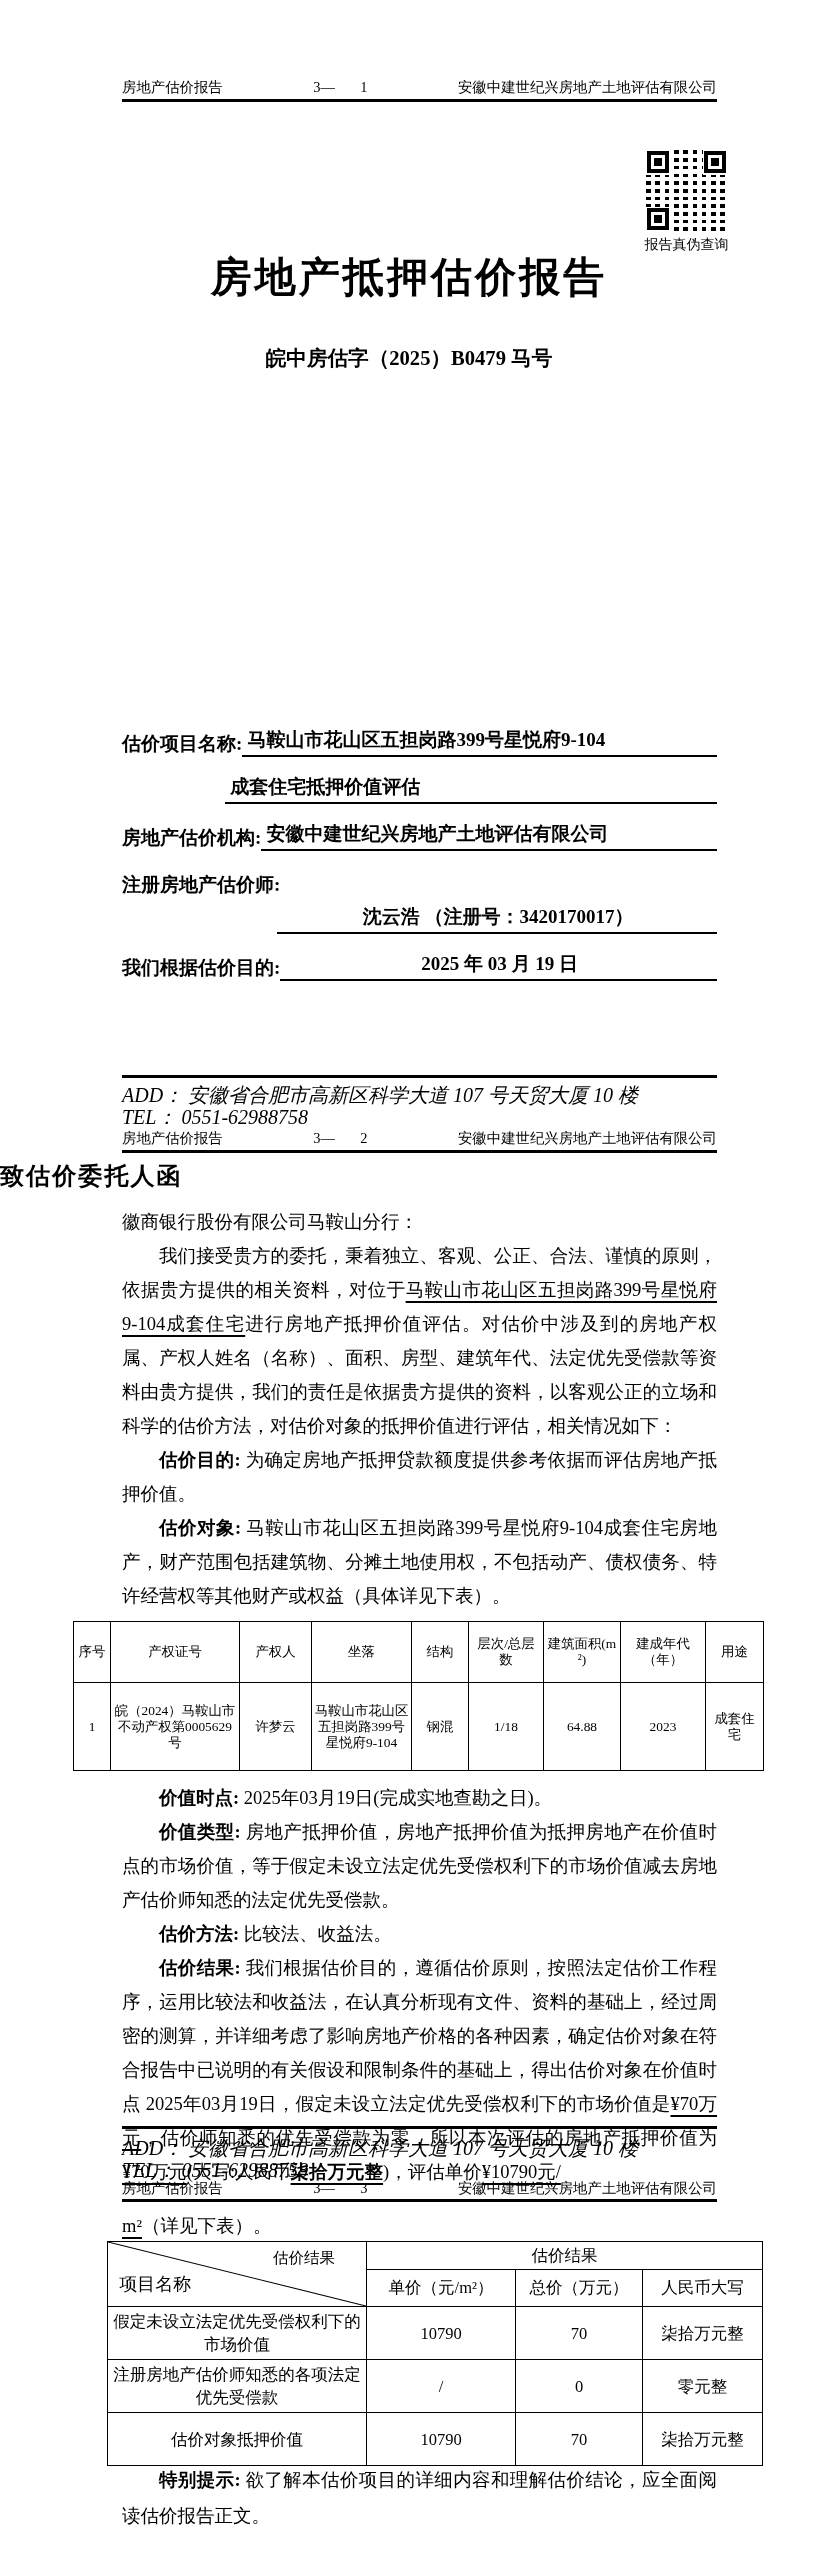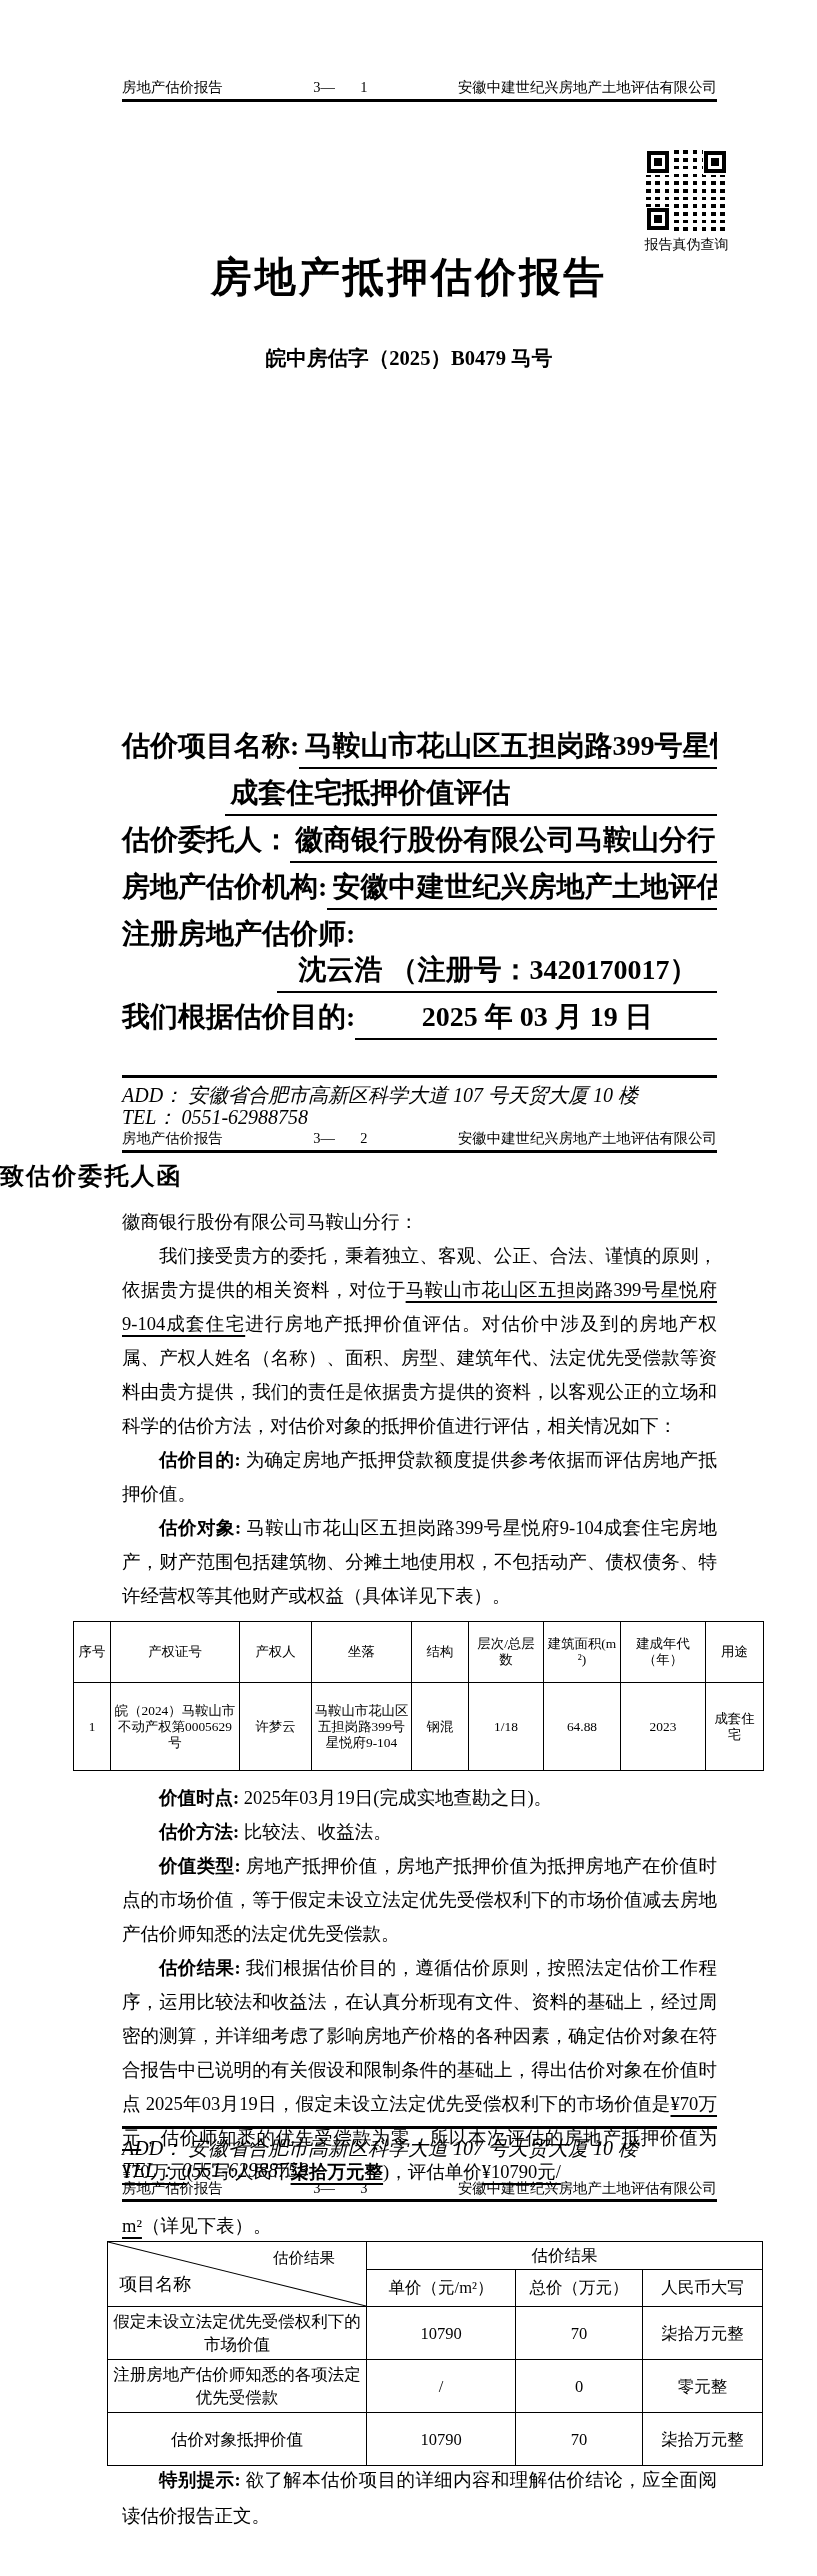--- a/index.html
+++ b/index.html
@@ -23,22 +23,22 @@
   .fo{width:21.6px;height:21.6px;border:4.1px solid #000;box-sizing:border-box;background:#fff;
       display:flex;align-items:center;justify-content:center;}
   .fi{width:7.7px;height:7.7px;background:#000;}
   .qrcap{position:absolute;left:638px;top:236px;width:97px;text-align:center;font-size:14px;}
   
   .title{position:absolute;left:0;top:250px;width:818px;text-align:center;
          font-size:41px;font-weight:bold;letter-spacing:3.1px;}
   .docno{position:absolute;left:0;top:344px;width:818px;text-align:center;
          font-size:20.6px;font-weight:bold;}
   .fields{position:absolute;left:122px;top:727px;width:595px;}
-  .frow{display:flex;align-items:flex-start;height:30px;margin-bottom:17px;
-        font-size:28px;font-weight:bold;white-space:nowrap;}
+  .frow{display:flex;align-items:flex-end;height:30px;margin-bottom:17px;
+        font-size:19px;font-weight:bold;white-space:nowrap;}
   .frow.m5{margin-bottom:6.2px;}
   .flabel{flex:0 0 auto;}
   .fspace2{flex:0 0 103px;}
   .fspace6{flex:0 0 155px;}
   .fvalue{flex:1 1 auto;border-bottom:2.1px solid #000;padding:0 3.1px 2.1px 5.2px;overflow:hidden;}
   .fvalue.c{text-align:center;}
   
   .pfoot{position:absolute;left:122px;font-size:20px;font-style:italic;}
   
   .letterhead{position:absolute;left:0;top:1160px;width:691px;text-align:left;
@@ -106,24 +106,20 @@
   <div class="docno">皖中房估字（2025）B0479 马号</div>
 
   <div class="fields">
     <div class="frow">
       <span class="flabel">估价项目名称:</span>
       <span class="fvalue">马鞍山市花山区五担岗路399号星悦府9-104</span>
     </div>
     <div class="frow">
       <span class="fspace2"></span>
       <span class="fvalue">成套住宅抵押价值评估</span>
-    </div>
-    <div class="frow">
-      <span class="flabel">估价委托人：</span>
-      <span class="fvalue c">徽商银行股份有限公司马鞍山分行</span>
     </div>
     <div class="frow">
       <span class="flabel">房地产估价机构:</span>
       <span class="fvalue">安徽中建世纪兴房地产土地评估有限公司</span>
     </div>
     <div class="frow m5">
       <span class="flabel">注册房地产估价师:</span>
     </div>
     <div class="frow">
       <span class="fspace6"></span>
@@ -188,22 +184,22 @@
           <td>钢混</td>
           <td>1/18</td>
           <td>64.88</td>
           <td>2023</td>
           <td>成套住宅</td>
         </tr>
       </tbody>
     </table>
 
     <p><span class="lbl">价值时点:</span><span> 2025年03月19日(完成实地查勘之日)。</span></p>
+    <p><span class="lbl">价值类型:</span><span> 房地产抵押价值，房地产抵押价值为抵押房地产在价值时点的市场价值，等于假定未设立法定优先受偿权利下的市场价值减去房地产估价师知悉的法定优先受偿款。</span></p>
     <p><span class="lbl">估价方法:</span><span> 比较法、收益法。</span></p>
-    <p><span class="lbl">价值类型:</span><span> 房地产抵押价值，房地产抵押价值为抵押房地产在价值时点的市场价值，等于假定未设立法定优先受偿权利下的市场价值减去房地产估价师知悉的法定优先受偿款。</span></p>
     <p><span class="lbl">估价结果:</span><span> 我们根据估价目的，遵循估价原则，按照法定估价工作程序，运用比较法和收益法，在认真分析现有文件、资料的基础上，经过周密的测算，并详细考虑了影响房地产价格的各种因素，确定估价对象在符合报告中已说明的有关假设和限制条件的基础上，得出估价对象在价值时点 2025年03月19日，假定未设立法定优先受偿权利下的市场价值是</span><span class="ul">¥70万元</span><span>，估价师知悉的优先受偿款为零，所以本次评估的房地产抵押价值为</span><span class="ul">¥70万元</span><span>(大写:人民币</span><span class="ul lbl">柒拾万元整</span><span>)，评估单价</span><span class="ul">¥10790元/</span></p>
   </div>
 
   <div class="rule thin" style="top:2126px"></div>
   <div class="pfoot" style="top:2135px">ADD： 安徽省合肥市高新区科学大道 107 号天贸大厦 10 楼</div>
   <div class="pfoot" style="top:2157px">TEL： 0551-62988758</div>
 
   <div class="pghead" style="top:2179px">
     <span>房地产估价报告</span>
     <span class="pgnum">3— 3</span>

